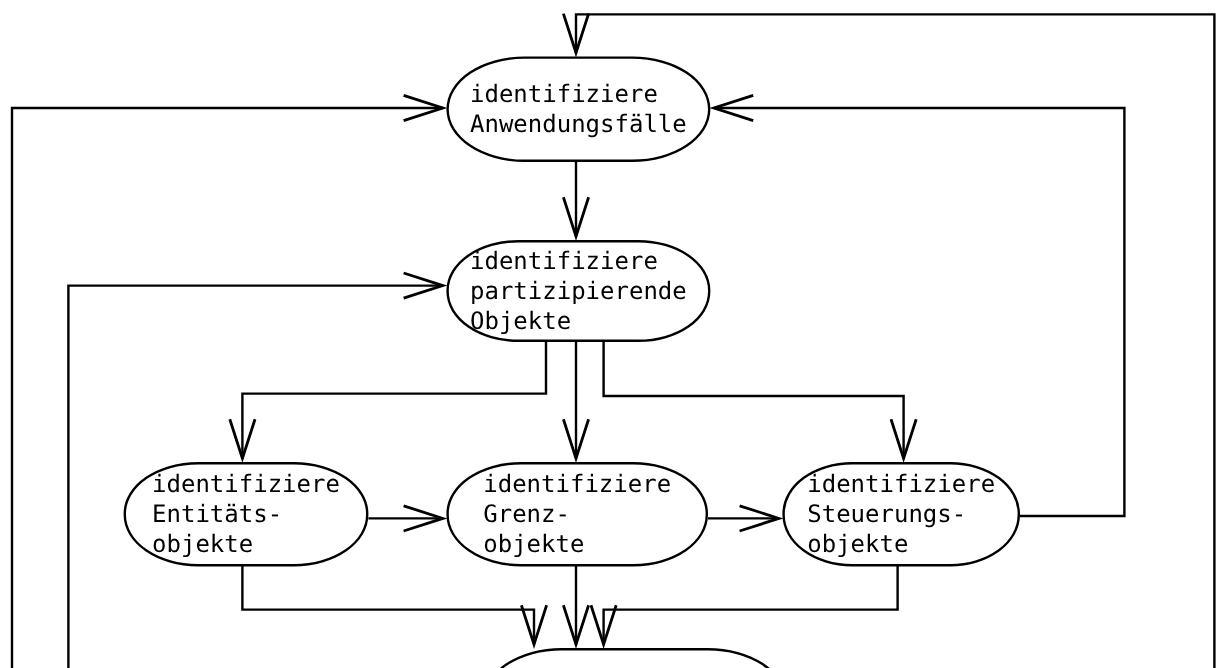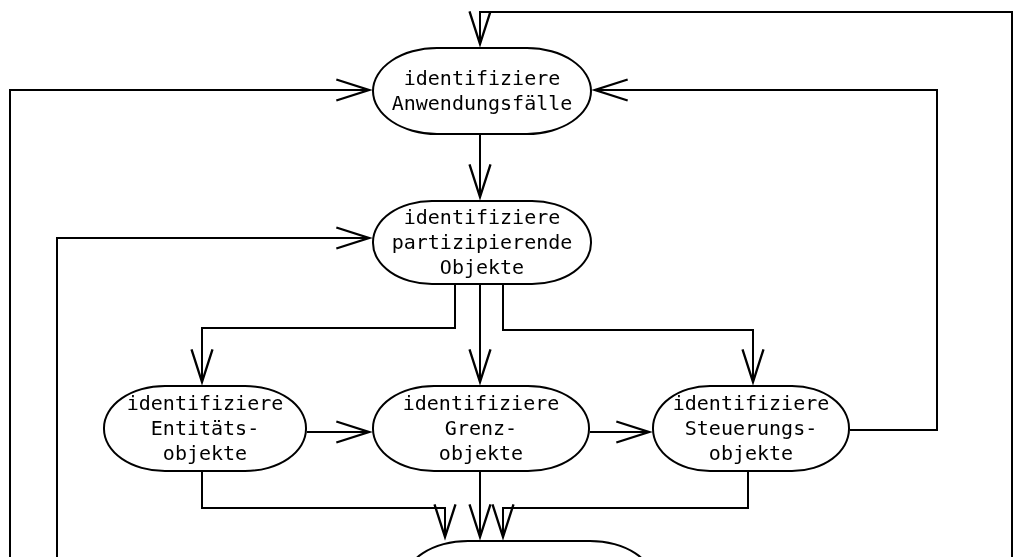--- a/index.html
+++ b/index.html
@@ -29,21 +29,20 @@
   }
   .node {
     position: absolute;
     box-sizing: border-box;
     background: #ffffff;
     border: 2px solid #000000;
     border-radius: 65px / 44px;
     display: flex;
     align-items: center;
     justify-content: center;
-    text-align: center;
     color: #000000;
     font-size: 20px;
     line-height: 25px;
     white-space: pre-line;
     letter-spacing: 0px;
   }
   .node-1 { left: 372px; top:  47px; width: 220px; height: 88px; }
   .node-2 { left: 372px; top: 200px; width: 220px; height: 85px; border-radius: 60px / 42px; }
   .node-3 { left: 103px; top: 385px; width: 204px; height: 87px; border-radius: 62px / 43px; }
   .node-4 { left: 372px; top: 385px; width: 218px; height: 87px; border-radius: 62px / 43px; }

